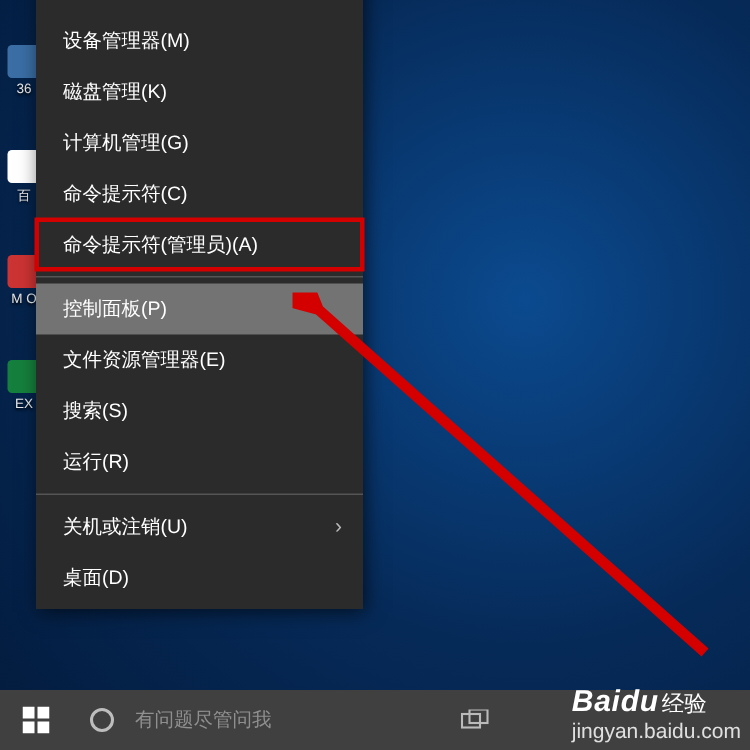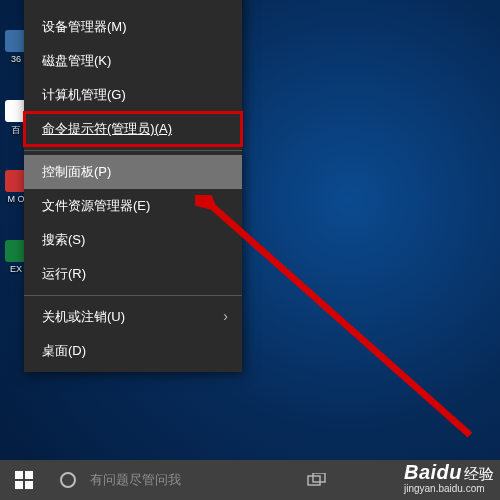--- a/index.html
+++ b/index.html
@@ -40,21 +40,20 @@
   .menu-item {
     padding: 8px 14px 8px 18px;
     white-space: nowrap;
     cursor: default;
   }
   .menu-item.hover { background: #737373; }
   .menu-sep { height: 1px; background: #555; margin: 4px 0; }
   .menu-item.highlight {
     outline: 3px solid #d40000;
     outline-offset: -2px;
-    text-decoration: underline;
   }
   .menu-item.submenu::after {
     content: "›";
     float: right;
     font-size: 14px;
     color: #bbb;
   }
 
   
   .arrow {
@@ -91,21 +90,21 @@
   }
   .watermark {
     position:absolute;
     right:6px; bottom:6px;
     text-align:left;
     line-height:1;
   }
   .wm-brand { font-size:20px; font-weight:700; font-style:italic; letter-spacing:.5px; color:#fff; }
   .wm-brand .accent { color:#fff; }
   .wm-sub { font-size:15px; color:#fff; font-weight:500; margin-left:2px;}
-  .wm-user { font-size:10px; color:#e0e0e0; margin-top:2px; }
+  .wm-user { font-size:14px; color:#e0e0e0; margin-top:2px; }
 
   .task-icon { width:26px; height:26px; margin-left:6px; display:flex; align-items:center; justify-content:center; }
 </style>
 </head>
 <body>
 
 <div class="desktop-icons">
   <div class="di">
       <div class="ic"></div>
       <div class="lbl">36</div>
@@ -123,20 +122,21 @@
       <div class="ic" style="background:#15803d"></div>
       <div class="lbl">EX</div>
     </div>
 </div>
 
 <div class="menu">
   <div class="menu-item">系统(Y)</div>
   <div class="menu-item">设备管理器(M)</div>
   <div class="menu-item">磁盘管理(K)</div>
   <div class="menu-item">计算机管理(G)</div>
+  <div class="menu-item">命令提示符(C)</div>
   <div class="menu-item highlight">命令提示符(管理员)(A)</div>
   <div class="menu-sep"></div>
   <div class="menu-item hover">控制面板(P)</div>
   <div class="menu-item">文件资源管理器(E)</div>
   <div class="menu-item">搜索(S)</div>
   <div class="menu-item">运行(R)</div>
   <div class="menu-sep"></div>
   <div class="menu-item submenu">关机或注销(U)</div>
   <div class="menu-item">桌面(D)</div>
 </div>

